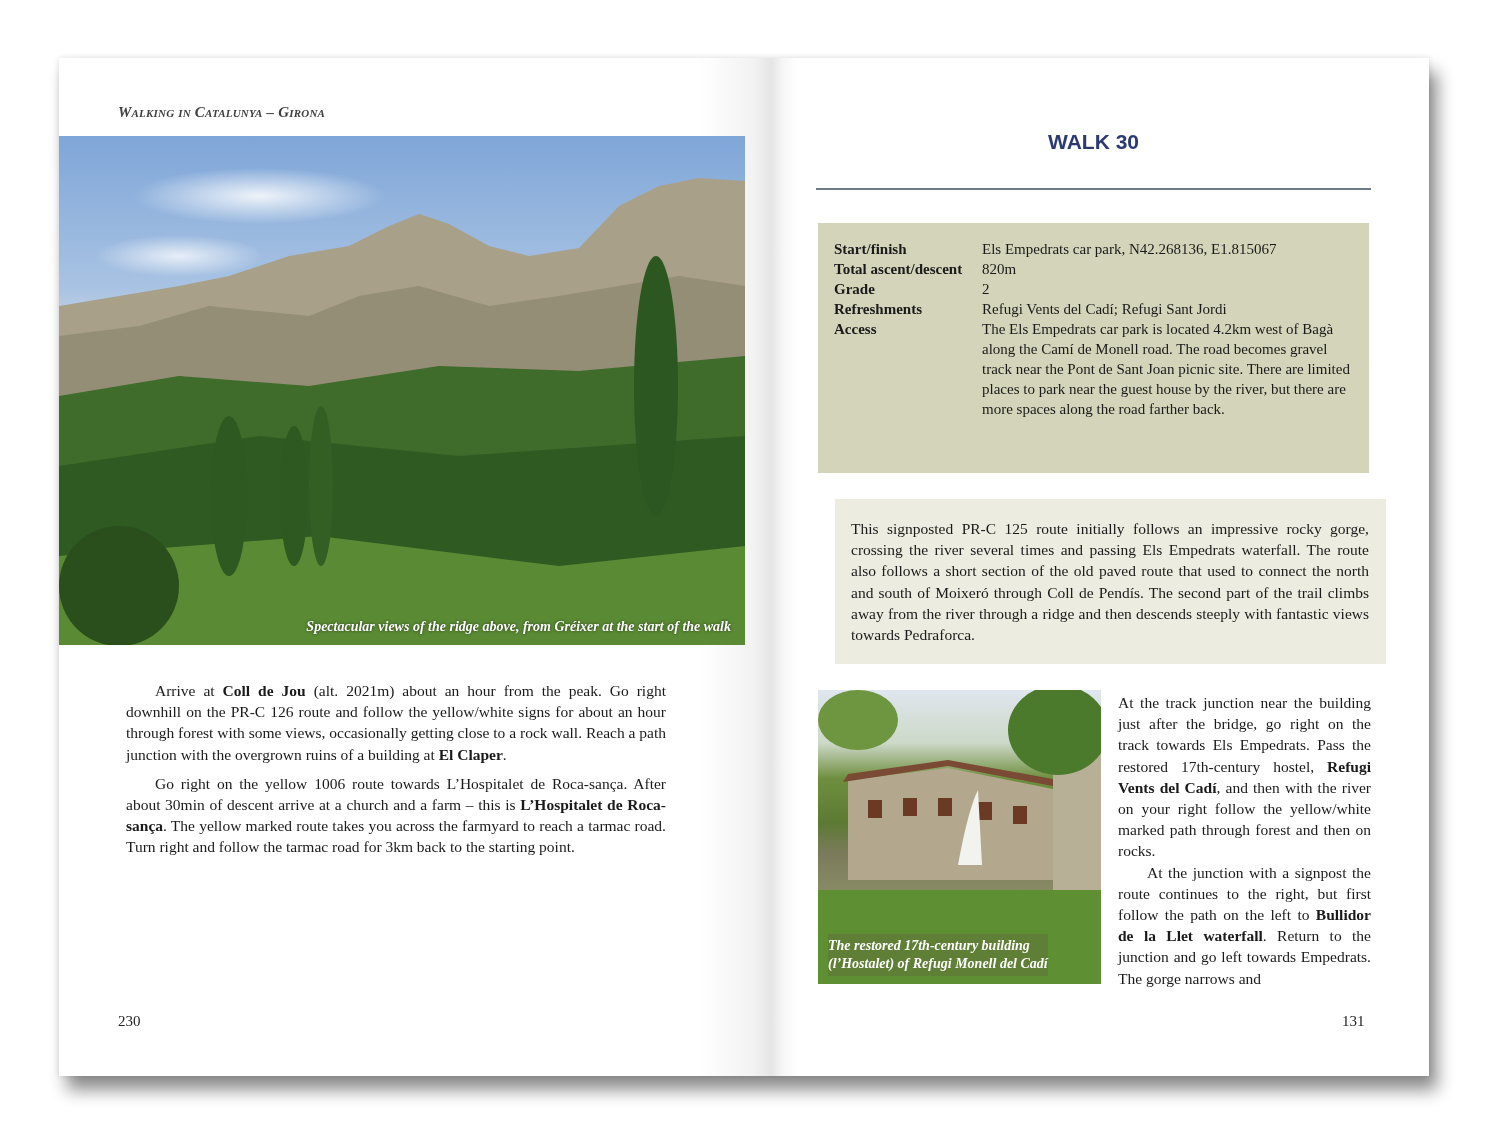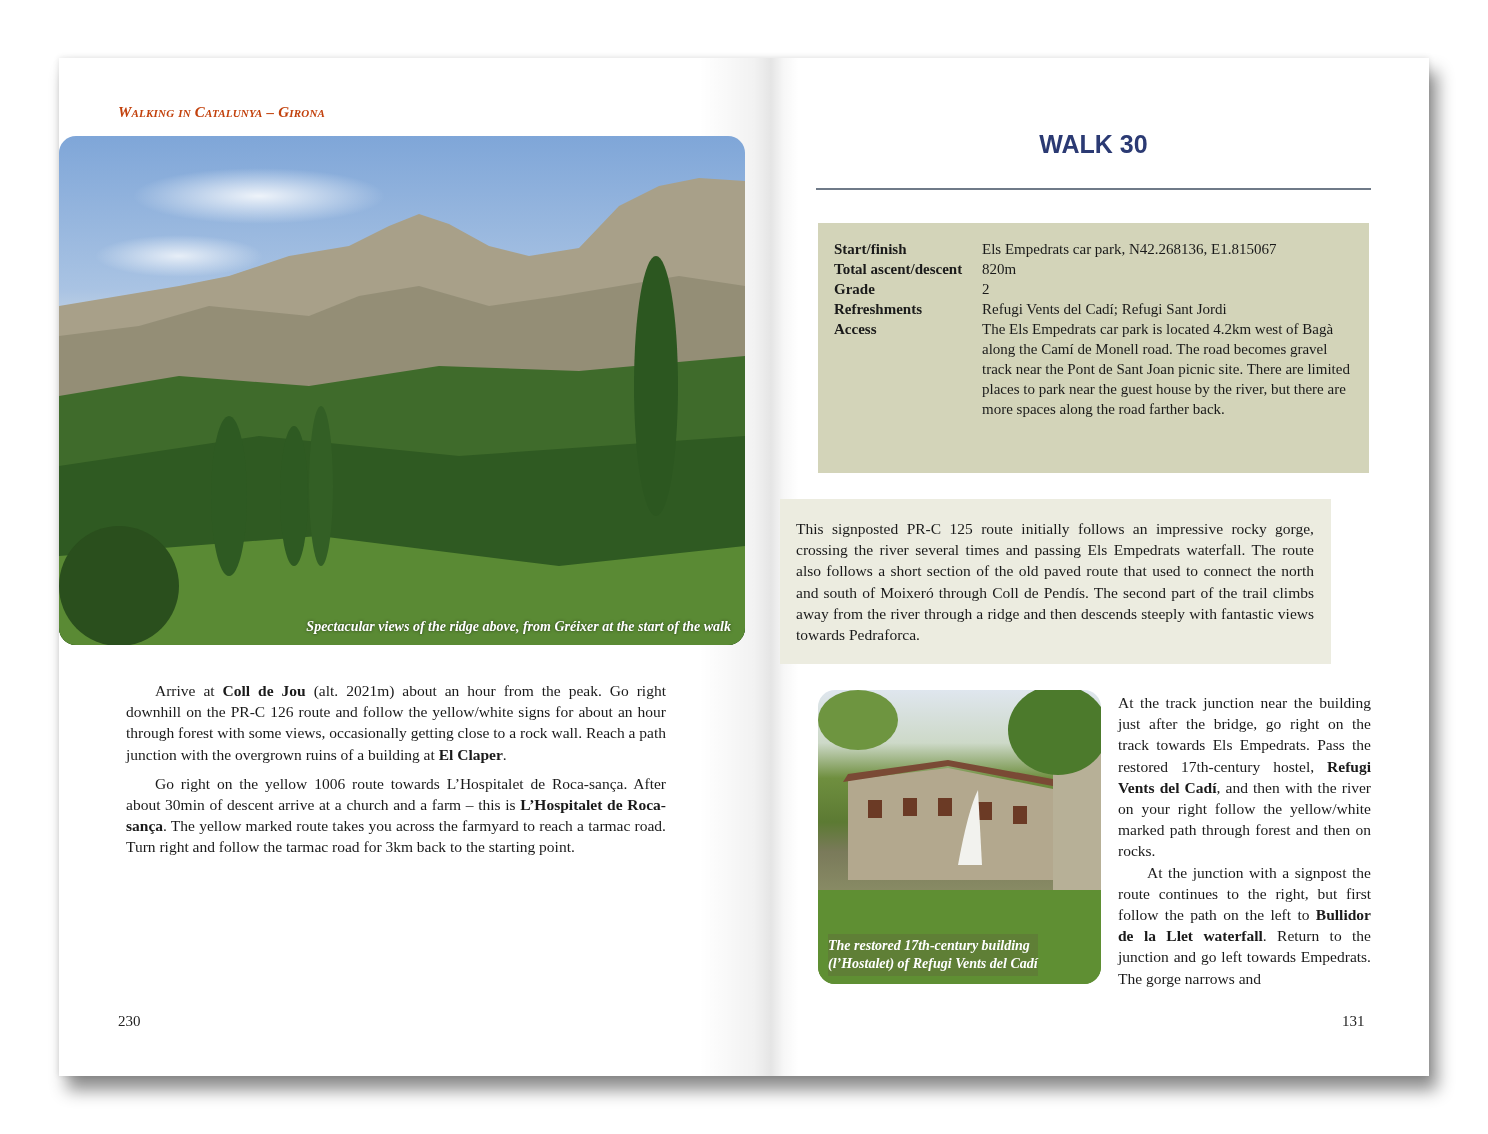--- a/index.html
+++ b/index.html
@@ -13,24 +13,24 @@
     box-shadow: 8px 14px 16px rgba(0,0,0,0.45), 0 0 6px rgba(0,0,0,0.12);
   }
   .gutter {
     position: absolute; left: 640px; top: 0; width: 100px; height: 100%;
     background: linear-gradient(to right, rgba(255,255,255,0) 0%, rgba(0,0,0,0.05) 55%, rgba(0,0,0,0.10) 72%, rgba(0,0,0,0.03) 85%, rgba(255,255,255,0) 100%);
     pointer-events: none;
   }
   .running-head {
     position: absolute; left: 59px; top: 46px;
     font-family: "Liberation Serif", "DejaVu Serif", serif; font-style: italic; font-weight: bold;
-    color: #c2410c; font-size: 15px; font-variant: small-caps; letter-spacing: 0.2px;
+    color: #404040; font-size: 15px; font-variant: small-caps; letter-spacing: 0.2px;
   }
   .photo {
-    position: absolute; overflow: hidden; border-radius: 17px;
+    position: absolute; overflow: hidden;
   }
   .photo-mountains {
     left: 0; top: 78px; width: 686px; height: 509px;
     background:
       radial-gradient(ellipse 180px 40px at 200px 60px, rgba(255,255,255,0.85), rgba(255,255,255,0) 70%),
       radial-gradient(ellipse 120px 30px at 120px 120px, rgba(255,255,255,0.75), rgba(255,255,255,0) 70%),
       linear-gradient(to bottom, #7fa6d8 0%, #a9c3e3 30%, #c7d5e4 38%, #b6b09e 42%, #9e9a88 52%, #5f7a42 62%, #3f6a2a 75%, #4f7d2e 88%, #3a5f24 100%);
   }
   .mtn {
     position: absolute; left: 0; top: 0; width: 686px; height: 509px;
@@ -44,37 +44,37 @@
     font-family: "Liberation Serif", "DejaVu Serif", serif; color: #1a1a1a;
     font-size: 15.5px; line-height: 21.2px; text-align: justify;
   }
   .left-text { position: absolute; left: 59px; top: 614px; width: 556px; }
   .left-text p { margin: 8px; text-indent: 29px; }
   .page-num {
     position: absolute; top: 955px; font-family: "Liberation Serif", serif; font-size: 15px; color: #222;
   }
   .walk-title {
     position: absolute; left: 757px; top: 72px; width: 555px; text-align: center;
-    font-family: "Liberation Sans", sans-serif; font-weight: bold; color: #2b3a73; font-size: 25px;
+    font-family: "Liberation Sans", sans-serif; font-weight: bold; color: #2b3a73; font-size: 21px;
   }
   .walk-subtitle {
     position: absolute; left: 757px; top: 104px; width: 555px; text-align: center;
     font-family: "Liberation Serif", serif; font-style: italic; color: #2b3a73; font-size: 18px;
   }
   .title-rule { position: absolute; left: 757px; top: 130px; width: 555px; height: 2px; background: #6f7a88; }
   .info-box {
     position: absolute; left: 759px; top: 165px; width: 551px; height: 250px; background: #d3d4b9;
   }
   .info-table { position: absolute; left: 16px; top: 16px; width: 525px; border-collapse: collapse; }
   .info-table td {
     font-family: "Liberation Serif", serif; font-size: 15px; line-height: 20px; color: #1a1a1a; vertical-align: top; padding: 0;
   }
   .info-table td.k { font-weight: bold; width: 148px; }
   .intro-box {
-    position: absolute; left: 721px; top: 441px; width: 551px; height: 165px; background: #ecece0;
+    position: absolute; left: 776px; top: 441px; width: 551px; height: 165px; background: #ecece0;
   }
   .intro-text { position: absolute; left: 16px; top: 19px; width: 518px; margin: 0; }
   .photo-hostel {
     left: 759px; top: 632px; width: 283px; height: 294px;
     background: linear-gradient(to bottom, #dfe6ee 0%, #cdd9c8 18%, #6f8f3f 30%, #5c7a33 45%, #7a7a5a 55%, #8a8d66 70%, #6e9a3e 82%, #5e8a33 100%);
   }
   .caption-hostel {
     position: absolute; left: 10px; bottom: 8px; padding: 3px 0; background: rgba(95,125,55,0.85); color: #fff;
     font-family: "Liberation Serif", serif; font-style: italic; font-weight: bold; font-size: 14px; line-height: 18px;
   }
@@ -157,21 +157,21 @@
       <rect x="160" y="112" width="14" height="18" fill="#6b3a25"></rect>
       <rect x="195" y="116" width="14" height="18" fill="#6b3a25"></rect>
       <path d="M140,175 Q150,120 160,100 L164,175 Z" fill="#f2f2ee"></path>
       <rect x="235" y="60" width="48" height="170" fill="#b7b097"></rect>
       <ellipse cx="240" cy="40" rx="50" ry="45" fill="#4c7a2c"></ellipse>
       <ellipse cx="40" cy="30" rx="40" ry="30" fill="#6e9540"></ellipse>
       <rect x="0" y="200" width="283" height="94" fill="#5f8f33"></rect>
     </svg>
     <div class="caption-hostel">
       <div>The restored 17th-century building</div>
-      <div>(l’Hostalet) of Refugi Vents del Cadí</div>
+      <div>(l’Hostalet) of Refugi Monell del Cadí</div>
     </div>
   </div>
 
   <div class="right-text body-text">
     <p><span>At the track junction near the building just after the bridge, go right on the track towards Els Empedrats. Pass the restored 17th-century hostel, </span><b>Refugi Vents del Cadí</b><span>, and then with the river on your right follow the yellow/white marked path through forest and then on rocks.</span></p>
     <p><span>At the junction with a signpost the route continues to the right, but first follow the path on the left to </span><b>Bullidor de la Llet waterfall</b><span>. Return to the junction and go left towards Empedrats. The gorge narrows and</span></p>
   </div>
 
   <div class="page-num" style="left:1283px;">131</div>
 </div>

